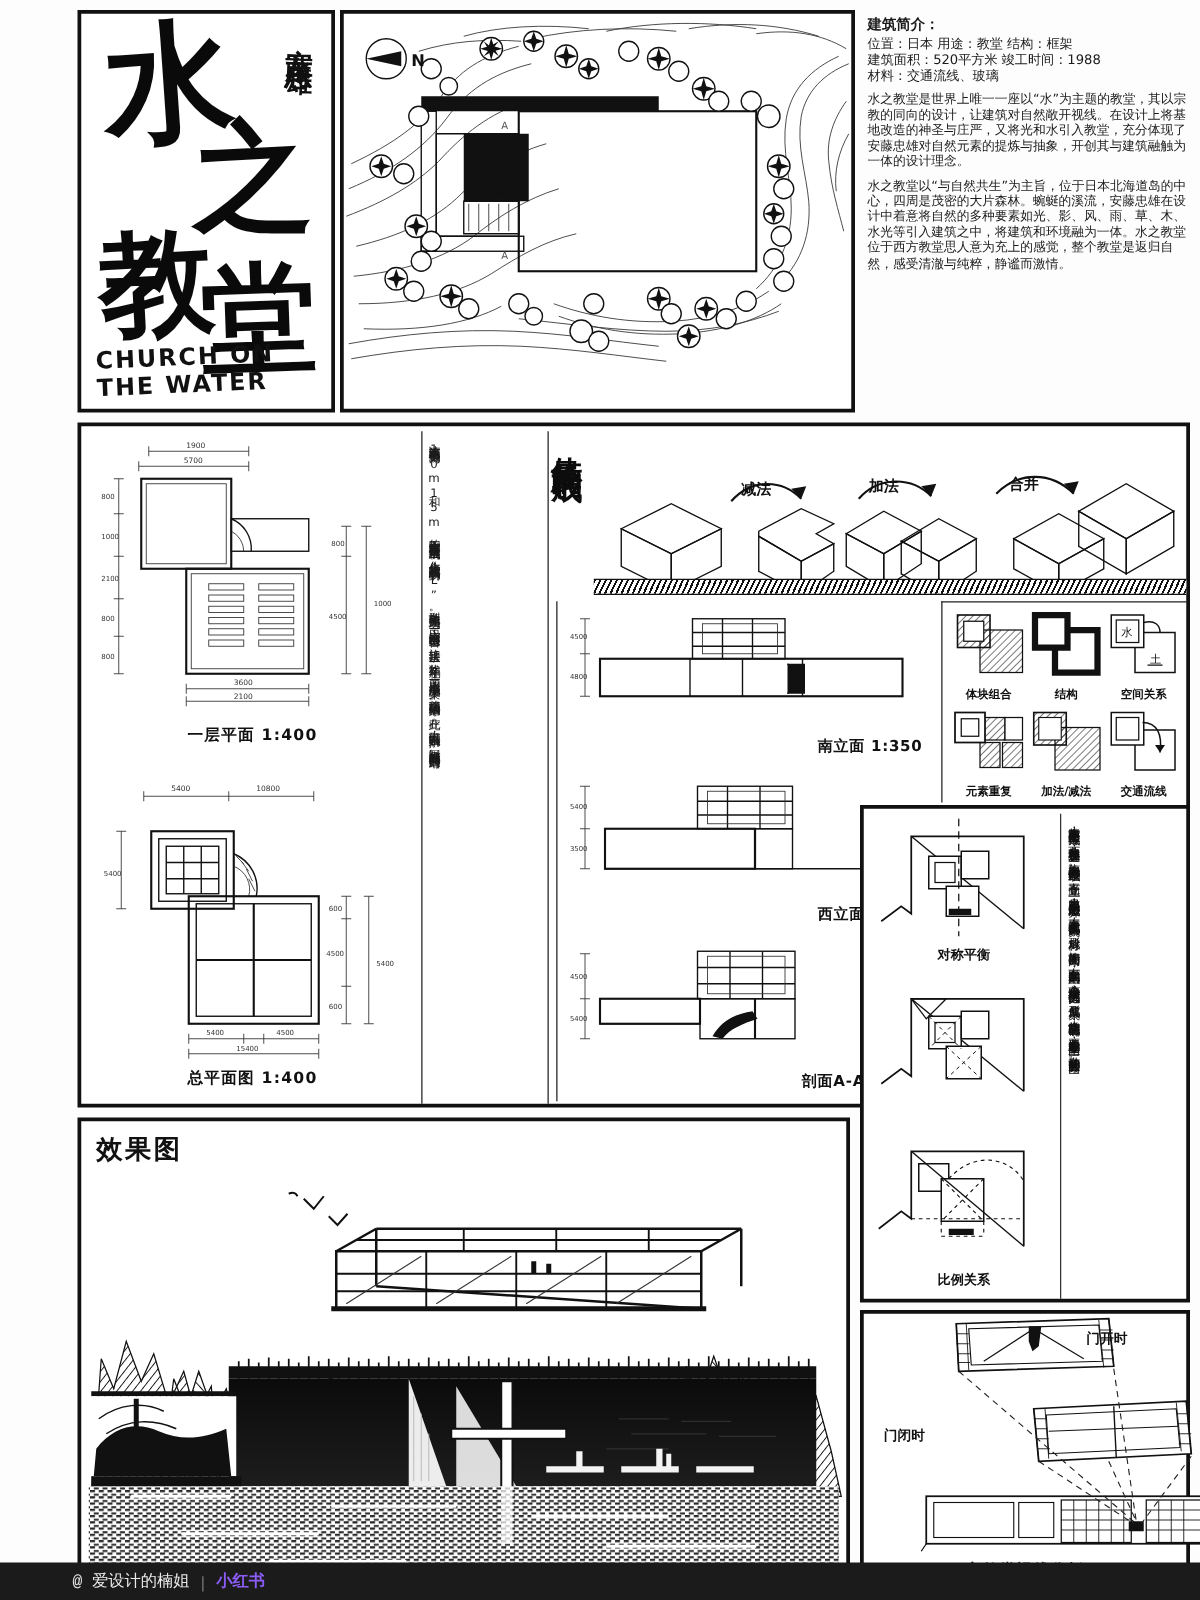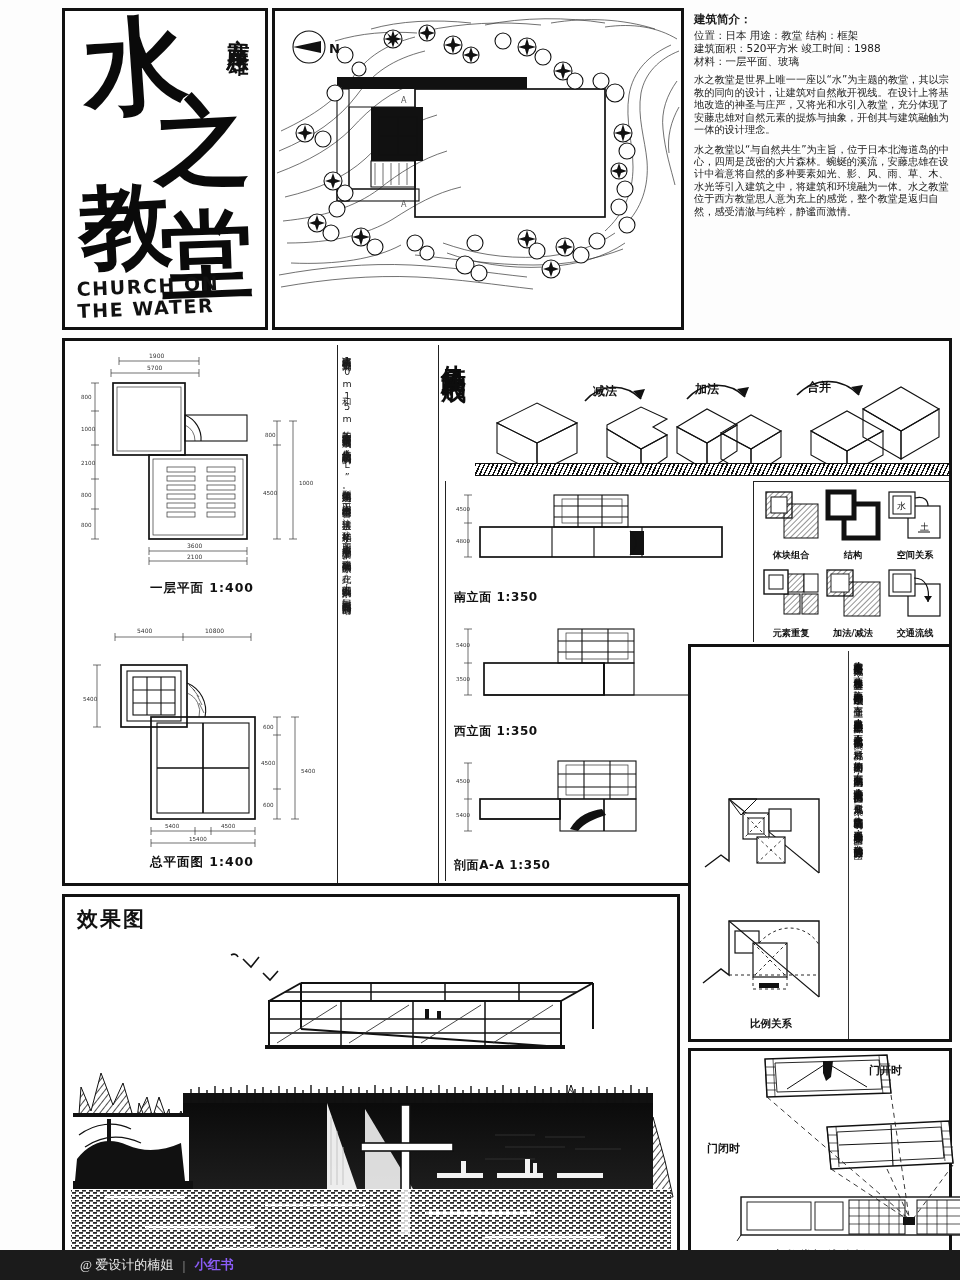--- a/index.html
+++ b/index.html
@@ -59,21 +59,21 @@
              font-family:"DejaVu Serif",serif;font-weight:700;font-size:25px;
              letter-spacing:3px;line-height:1;color:#0d0d0d;}
   #massStrip{position:absolute;left:416px;top:4px;width:474px;height:130px;}
   #massGround{position:absolute;left:410px;top:122px;width:474px;height:11px;
               background:repeating-linear-gradient(115deg,#111 0 1.5px,#fff 1.5px 4px);
               border-top:1.6px solid #111;border-bottom:1.6px solid #111;}
 
   #elevCol{position:absolute;left:380px;top:140px;width:300px;height:400px;
            border-left:1px solid #222;}
   .elevBlock{position:absolute;left:8px;width:284px;height:118px;}
-  .elevcap{position:absolute;left:0;right:0;bottom:-3px;text-align:left;font-size:12px;
+  .elevcap{position:absolute;left:0;right:0;bottom:-3px;text-align:right;font-size:12px;
            font-weight:700;font-family:"DejaVu Sans",sans-serif;letter-spacing:.6px;}
 
   #diagGrid{position:absolute;left:688px;top:140px;width:196px;height:160px;
             border-left:1px solid #222;border-top:1px solid #222;}
   .dg-cell{position:absolute;width:62px;height:74px;}
   .dg-cap{position:absolute;left:0;right:0;bottom:0;text-align:center;font-size:9.2px;
           font-weight:700;font-family:"DejaVu Sans",sans-serif;}
 
   
   #analysisPanel{left:688px;top:644px;width:264px;height:398px;}
@@ -95,21 +95,21 @@
 
   
   #perspPanel{left:62px;top:894px;width:618px;height:378px;overflow:hidden;}
   #perspLabel{position:absolute;left:12px;top:8px;font-size:21px;font-weight:700;
               font-family:"DejaVu Serif",serif;letter-spacing:2px;z-index:9;}
 
   
   #wm{position:absolute;left:0;bottom:0;width:960px;height:30px;background:#1b1b1b;
       display:flex;align-items:center;}
   #wmInner{display:flex;align-items:center;gap:9px;padding-left:58px;}
-  #wmUser{color:#e9e9e9;font-size:13px;font-family:Liberation Serif, serif;margin-left:22px;}
+  #wmUser{color:#e9e9e9;font-size:13px;font-family:Liberation Mono, monospace;}
   #wmDiv{color:#777;font-size:13px;}
   #wmApp{color:#8b5cf6;font-size:13px;font-weight:700;font-family:"DejaVu Sans",sans-serif;}
 
   svg{display:block;}
   .ln{fill:none;stroke:#111;stroke-width:1.1;}
   .ln2{fill:none;stroke:#111;stroke-width:1.7;}
   .thin{fill:none;stroke:#333;stroke-width:.7;}
   .solid{fill:#111;}
 </style>
 </head>
@@ -293,21 +293,21 @@
         <text x="54" y="42" font-size="13" font-weight="bold" font-family="DejaVu Sans" fill="#111">N</text>
       </g>
     </svg>
   </div>
 
   <div class="panel" id="descPanel">
     <div class="hw" style="padding:4px 2px 0 6px;">
       <div id="descHead">建筑简介：</div>
       <div class="dline">位置：日本    用途：教堂    结构：框架</div>
       <div class="dline">建筑面积：520平方米    竣工时间：1988</div>
-      <div class="dline">材料：一层平面、玻璃</div>
+      <div class="dline">材料：交通流线、玻璃</div>
       <div class="dbody">
         <p>水之教堂是世界上唯一一座以“水”为主题的教堂，其以宗教的同向的设计，让建筑对自然敞开视线。在设计上将基地改造的神圣与庄严，又将光和水引入教堂，充分体现了安藤忠雄对自然元素的提炼与抽象，开创其与建筑融触为一体的设计理念。</p>
       </div>
       <div class="dbody">
         <p>水之教堂以“与自然共生”为主旨，位于日本北海道岛的中心，四周是茂密的大片森林。蜿蜒的溪流，安藤忠雄在设计中着意将自然的多种要素如光、影、风、雨、草、木、水光等引入建筑之中，将建筑和环境融为一体。水之教堂位于西方教堂思人意为充上的感觉，整个教堂是返归自然，感受清澈与纯粹，静谧而激情。</p>
       </div>
     </div>
   </div>
 
   <div class="panel" id="midBand">
@@ -688,20 +688,33 @@
           <path d="M30 12 C42 12 46 22 44 36" fill="none" stroke="#111" stroke-width="1.2"></path>
           <path d="M44 36 L40 30 L48 30 Z" fill="#111"></path>
         </svg>
         <div class="dg-cap">交通流线</div>
       </div>
     </div>
   </div>
 
   <div class="panel" id="analysisPanel">
 
+    <div class="an-cell" style="top:4px;">
+      <svg width="152" height="104" viewBox="0 0 152 104">
+        <path d="M10 86 L26 74 L34 80 L34 18 L124 18 L124 92" fill="none" stroke="#111" stroke-width="1.4"></path>
+        <line x1="34" y1="18" x2="124" y2="92" stroke="#111" stroke-width="1.1"></line>
+        <rect x="48" y="34" width="26" height="26" fill="#fff" stroke="#111" stroke-width="1.2"></rect>
+        <rect x="53" y="39" width="16" height="16" fill="#fff" stroke="#111" stroke-width="1"></rect>
+        <rect x="74" y="30" width="22" height="22" fill="#fff" stroke="#111" stroke-width="1.2"></rect>
+        <rect x="62" y="58" width="26" height="24" fill="#fff" stroke="#111" stroke-width="1.2"></rect>
+        <line x1="72" y1="4" x2="72" y2="98" stroke="#111" stroke-width="1" stroke-dasharray="6 4"></line>
+        <rect x="64" y="76" width="18" height="5" fill="#111"></rect>
+      </svg>
+      <div class="an-cap" style="top:106px;">对称平衡</div>
+    </div>
 
     <div class="an-cell" style="top:134px;">
       <svg width="152" height="104" viewBox="0 0 152 104">
         <path d="M10 86 L26 74 L34 80 L34 18 L124 18 L124 92" fill="none" stroke="#111" stroke-width="1.4"></path>
         <line x1="34" y1="18" x2="124" y2="92" stroke="#111" stroke-width="1.1"></line>
         <path d="M34 18 L62 18 L46 34 Z" fill="none" stroke="#111" stroke-width="1"></path>
         <rect x="48" y="32" width="26" height="26" fill="#fff" stroke="#111" stroke-width="1.2"></rect>
         <rect x="53" y="37" width="16" height="16" fill="#fff" stroke="#111" stroke-width="1"></rect>
         <rect x="74" y="28" width="22" height="22" fill="#fff" stroke="#111" stroke-width="1.2"></rect>
         <rect x="62" y="56" width="28" height="26" fill="#fff" stroke="#111" stroke-width="1.2"></rect>

